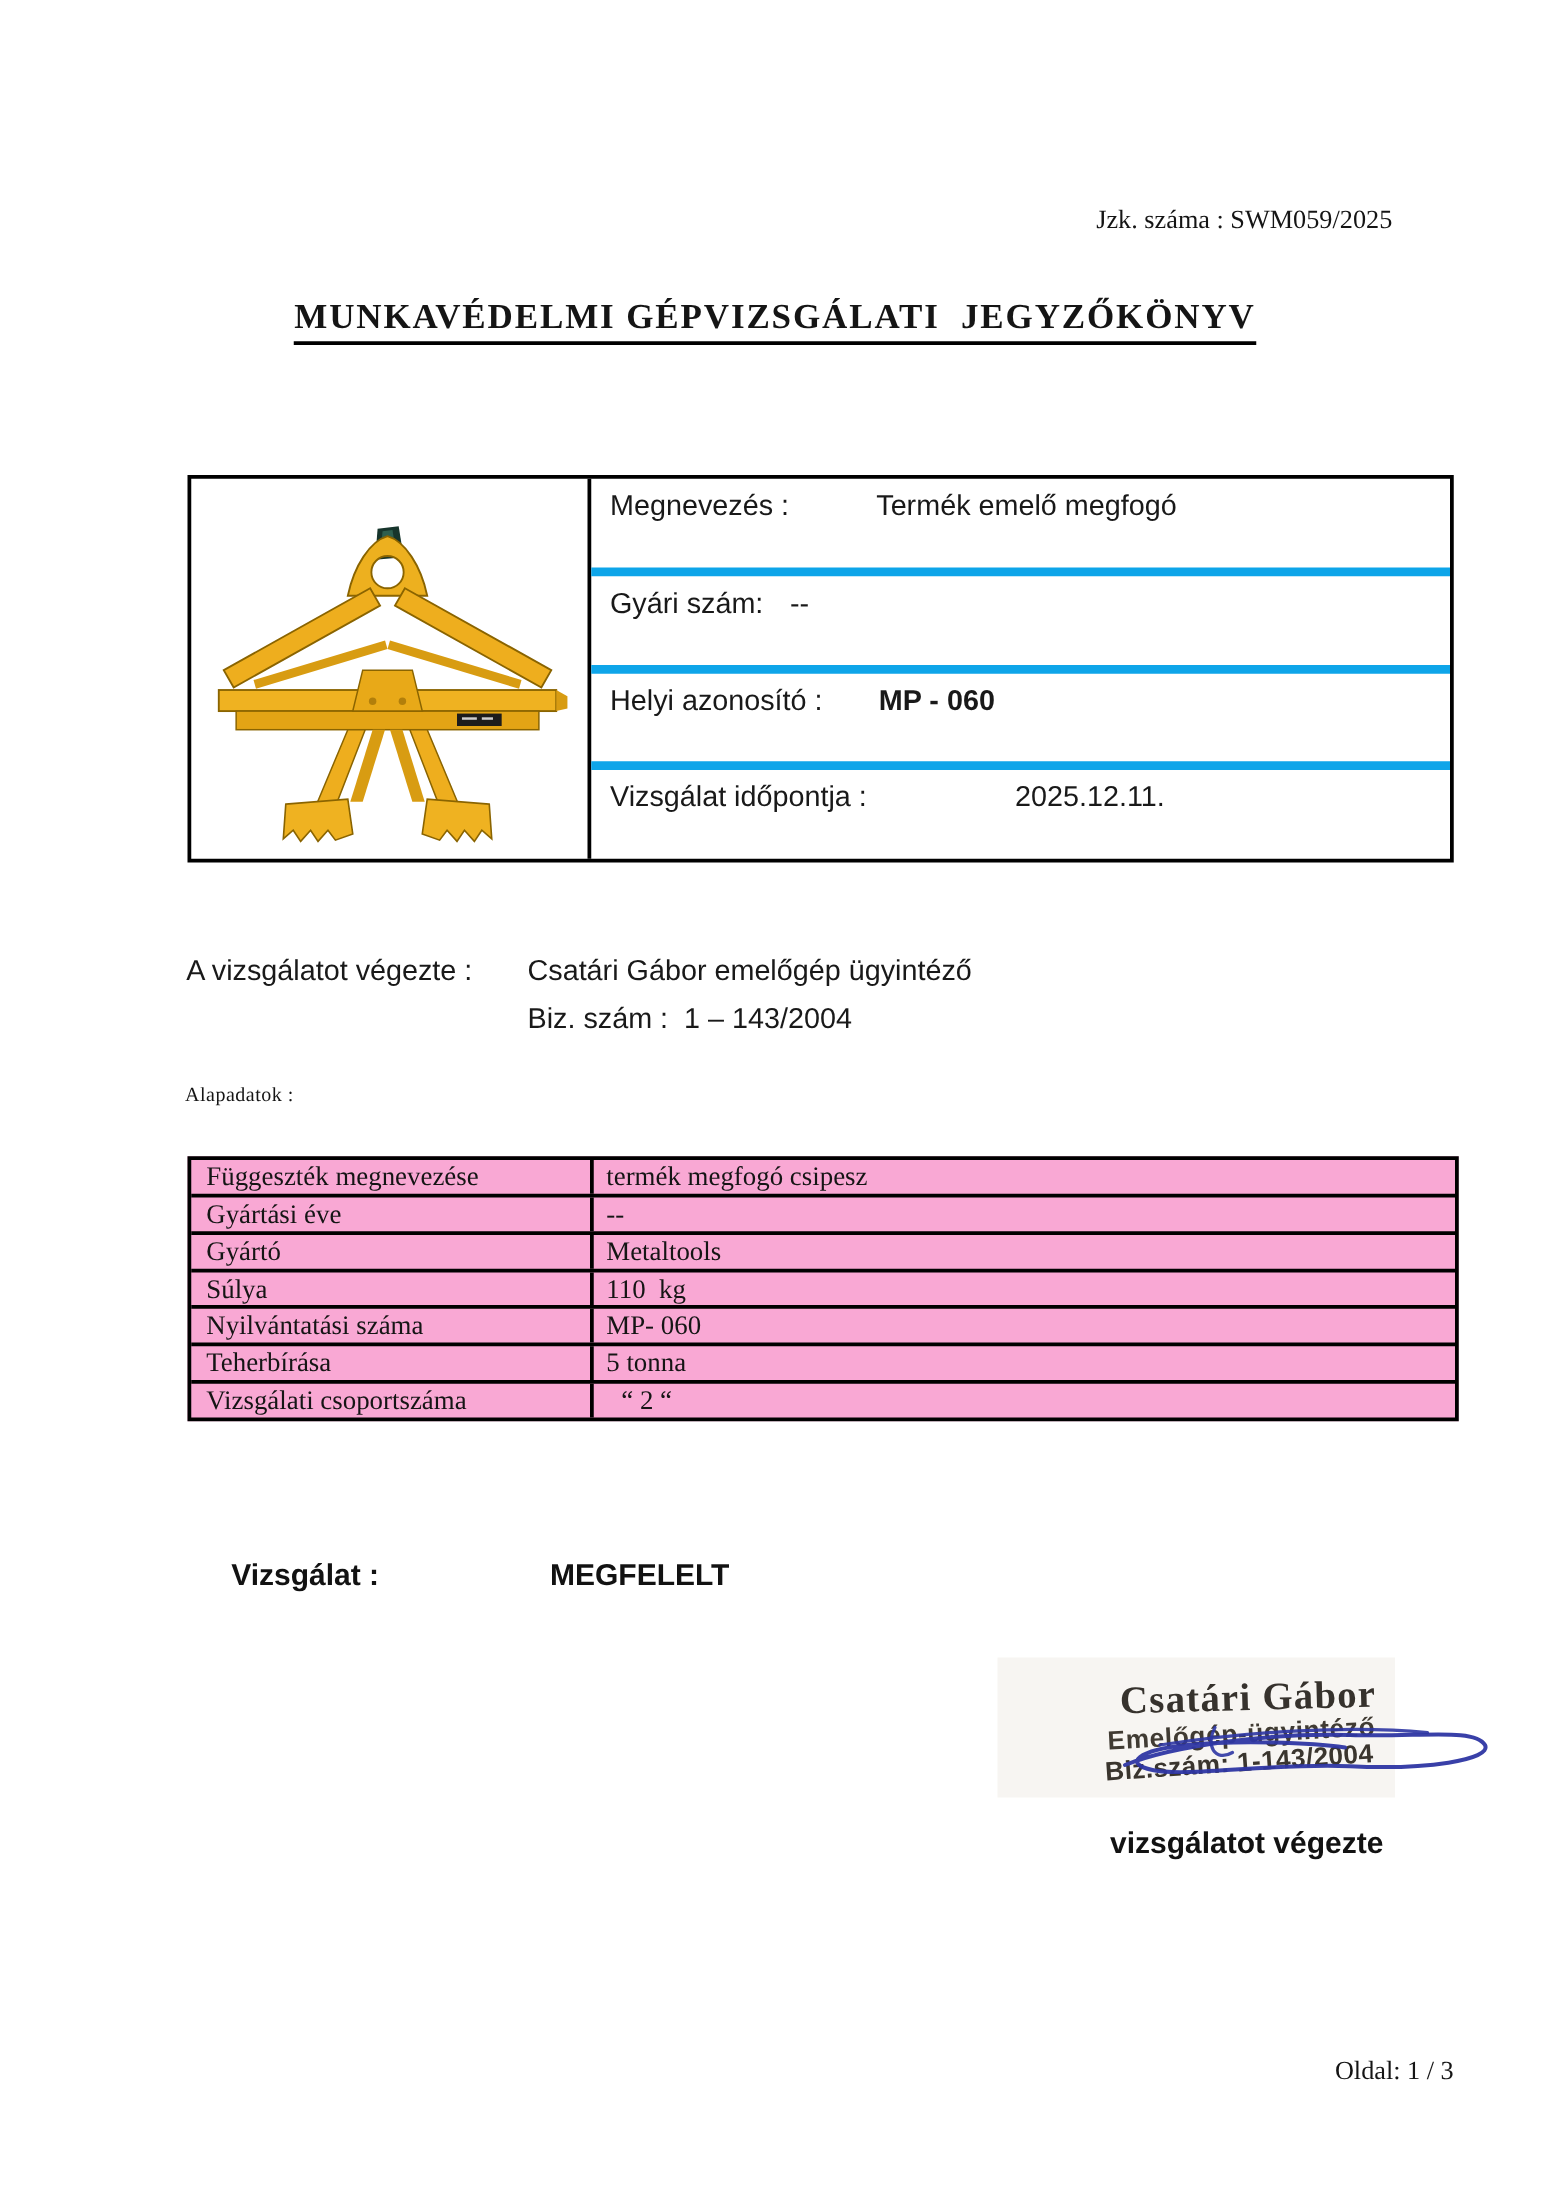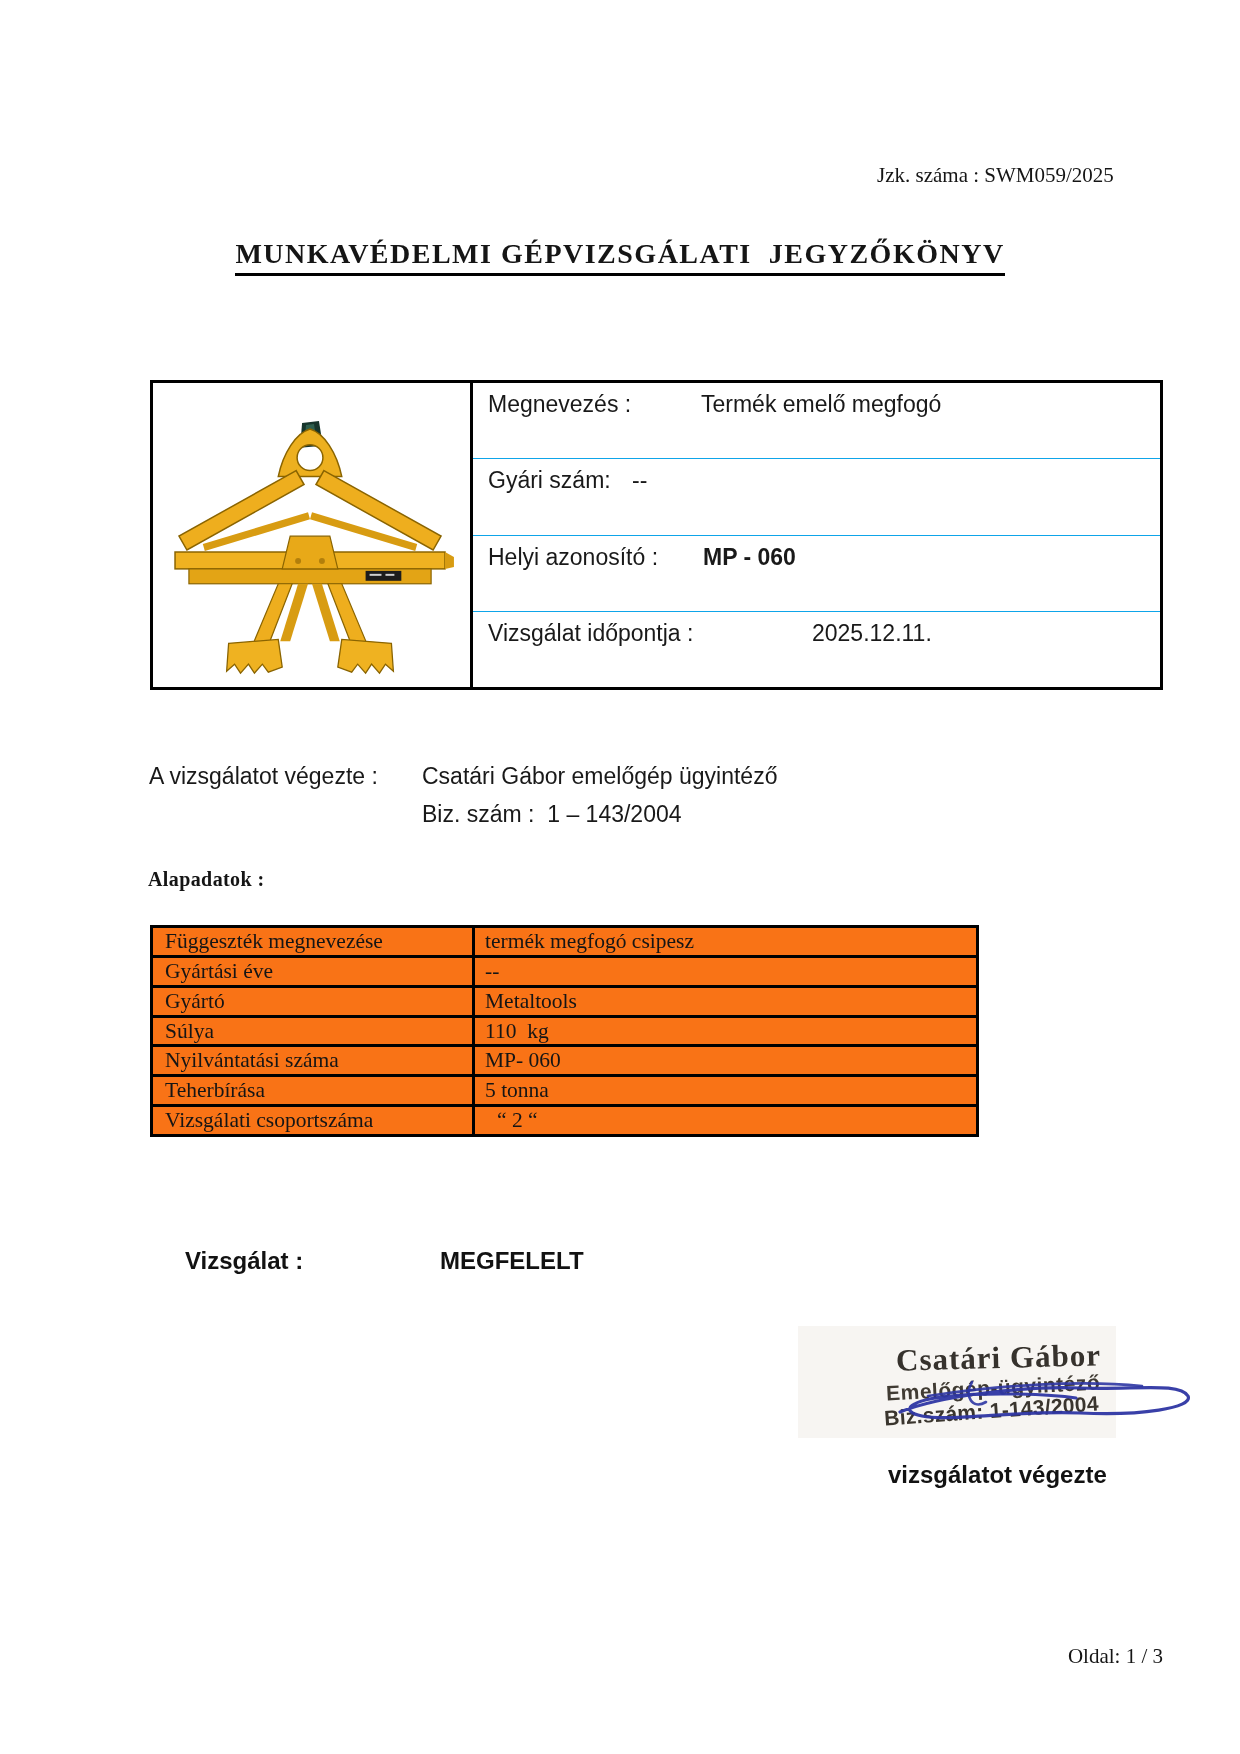--- a/index.html
+++ b/index.html
@@ -12,33 +12,33 @@
   .title-wrap{left:0;top:238px;width:100%;text-align:center;}
   .title-wrap span{display:inline-block;font-size:28px;font-weight:bold;letter-spacing:1.5px;
         border-bottom:3px solid #000;padding-bottom:3px;white-space:pre;}
 
   
   .mtable{left:150px;top:380px;width:1013px;height:310px;border:3px solid #000;
         box-sizing:border-box;display:flex;background:#fff;}
   .mimg{width:320px;min-width:320px;border-right:3px solid #000;box-sizing:border-box;position:relative;}
   .mrows{flex:1;display:flex;flex-direction:column;font-family:"Liberation Sans",sans-serif;
         font-size:23px;color:#191919;}
-  .mrow{flex:1;border-bottom:1px solid #0ea5e9;position:relative;}
+  .mrow{flex:1;border-bottom:7px solid #0ea5e9;position:relative;}
   .mrow:last-child{border-bottom:none;}
   .mlabel{position:absolute;left:15px;top:8px;white-space:pre;}
   .mvalue{position:absolute;top:8px;white-space:pre;}
 
   
   .exam{font-family:"Liberation Sans",sans-serif;font-size:23px;white-space:pre;color:#191919;}
 
-  .alap{left:148px;top:868px;font-size:20px;font-weight:bold;letter-spacing:.4px;}
+  .alap{left:148px;top:868px;font-size:16px;font-weight:normal;letter-spacing:.4px;}
 
   
-  .btable{left:150px;top:925px;width:829px;height:212px;border:3px solid #000;
-        box-sizing:border-box;display:flex;flex-direction:column;font-size:21.5px;background:#f97316;}
+  .btable{left:150px;top:925px;width:1017px;height:212px;border:3px solid #000;
+        box-sizing:border-box;display:flex;flex-direction:column;font-size:21.5px;background:#f9a8d4;}
   .brow{flex:1;display:flex;border-bottom:3px solid #000;min-height:0;}
   .brow:last-child{border-bottom:none;}
   .bl{width:322px;min-width:322px;border-right:3px solid #000;box-sizing:border-box;
         padding:1px 0 0 12px;white-space:pre;overflow:hidden;}
   .bv{flex:1;padding:1px 0 0 10px;white-space:pre;overflow:hidden;}
 
   .minosites{font-family:"Liberation Sans",sans-serif;font-size:24px;font-weight:bold;color:#121212;white-space:pre;}
 
   .stamp-bg{left:798px;top:1326px;width:318px;height:112px;background:#f7f5f2;}
   .stamp-name{left:896px;top:1340px;font-family:"Liberation Serif",serif;font-size:31px;font-weight:bold;

